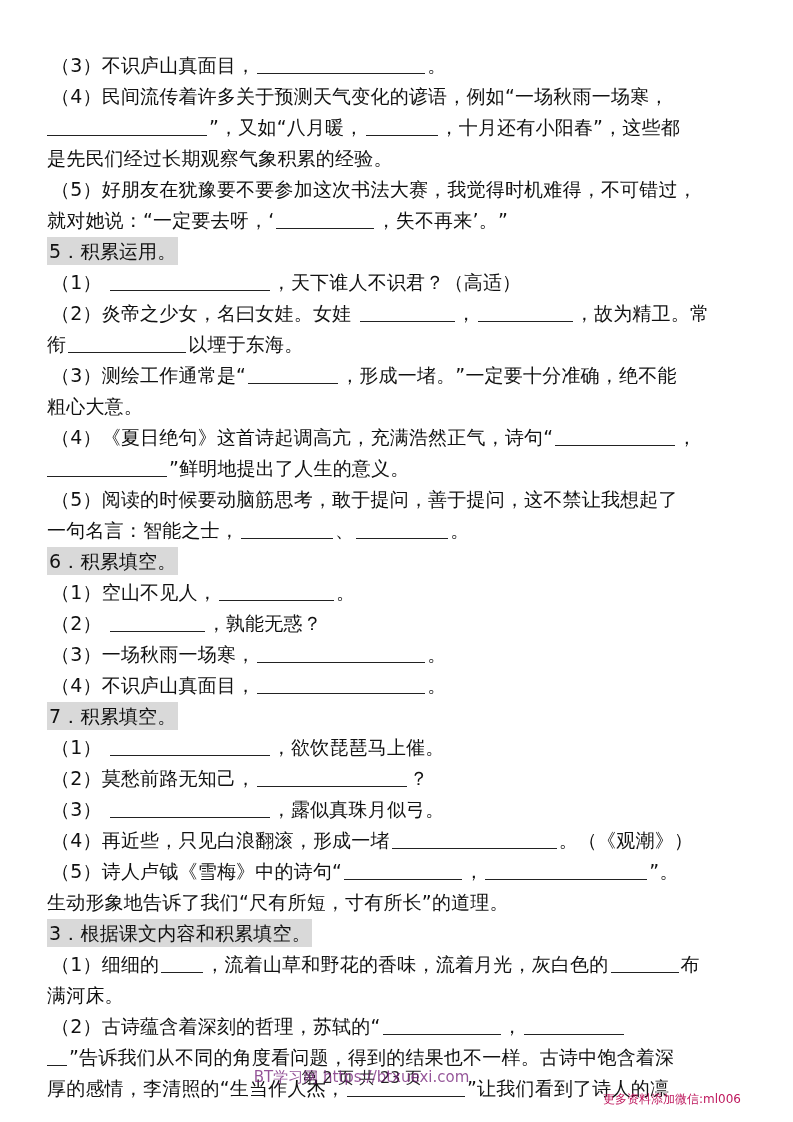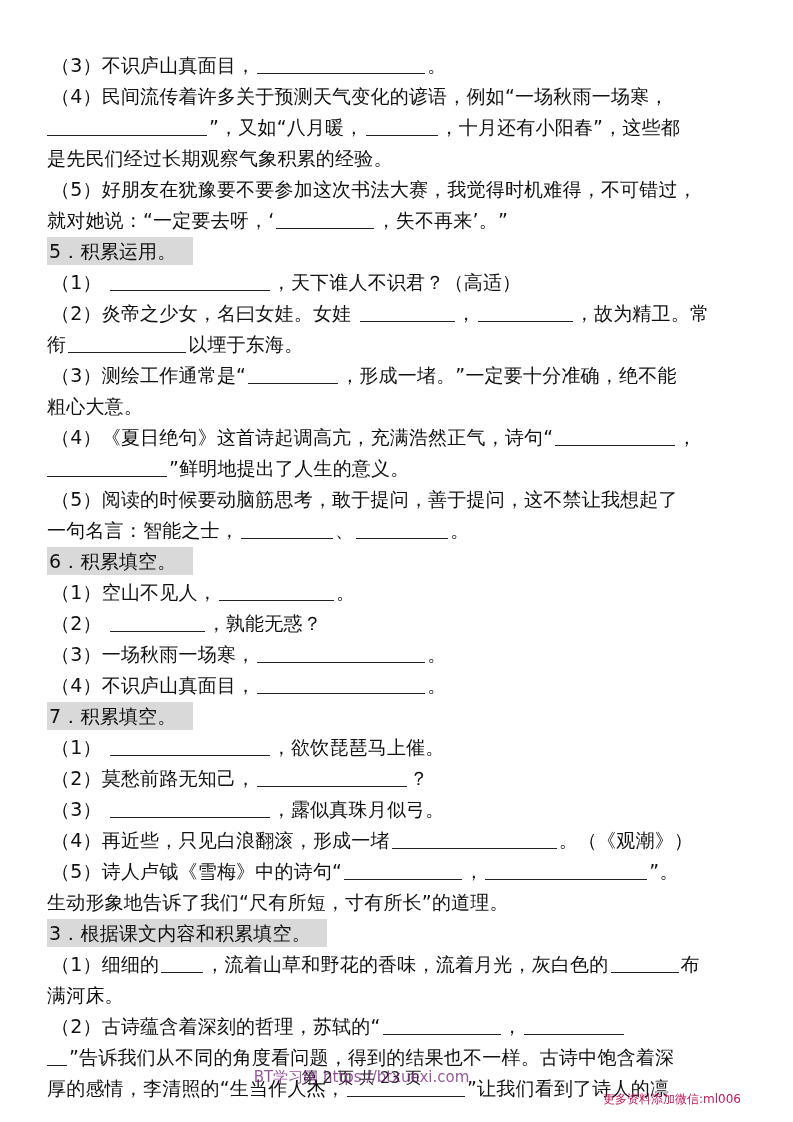--- a/index.html
+++ b/index.html
@@ -1,21 +1,21 @@
 <!DOCTYPE html>
 <html><head>
   <meta charset="utf-8">
   <style>
     html, body { margin:0; padding:0; background:#ffffff; }
     body { width:793px; height:1122px; position:relative; overflow:hidden;
            font-family:"DejaVu Sans", sans-serif; color:#111; }
     .page { position:absolute; left:47px; top:50px; width:700px; }
     .line { position:relative; font-size:19px; line-height:31px; height:31px; white-space:nowrap; letter-spacing:0.2px; }
     .indent { padding-left:4px; }
-    .head { display:inline-block; background:#d9d9d9; padding:0 16px 0 2px; font-size:19px; line-height:28px; margin:1px 0 2px 0; }
+    .head { display:inline-block; background:#d9d9d9; padding:0 1px 0 2px; font-size:19px; line-height:28px; margin:1px 0 2px 0; }
     .blank { display:inline-block; border-bottom:1.3px solid #222; height:22px; vertical-align:-2px; margin:0 2px; }
     .footer { position:absolute; left:0; width:723px; top:1068px; text-align:center; font-size:16px; color:#222; }
     .footer .wm { position:absolute; left:0; right:0; top:0; color:#701a75; font-size:15px; opacity:0.75; }
     .wm2 { position:absolute; right:52px; top:1091px; font-size:12px; color:#be185d; }
   </style>
 </head>
 <body>
 
 <div class="page">
 

